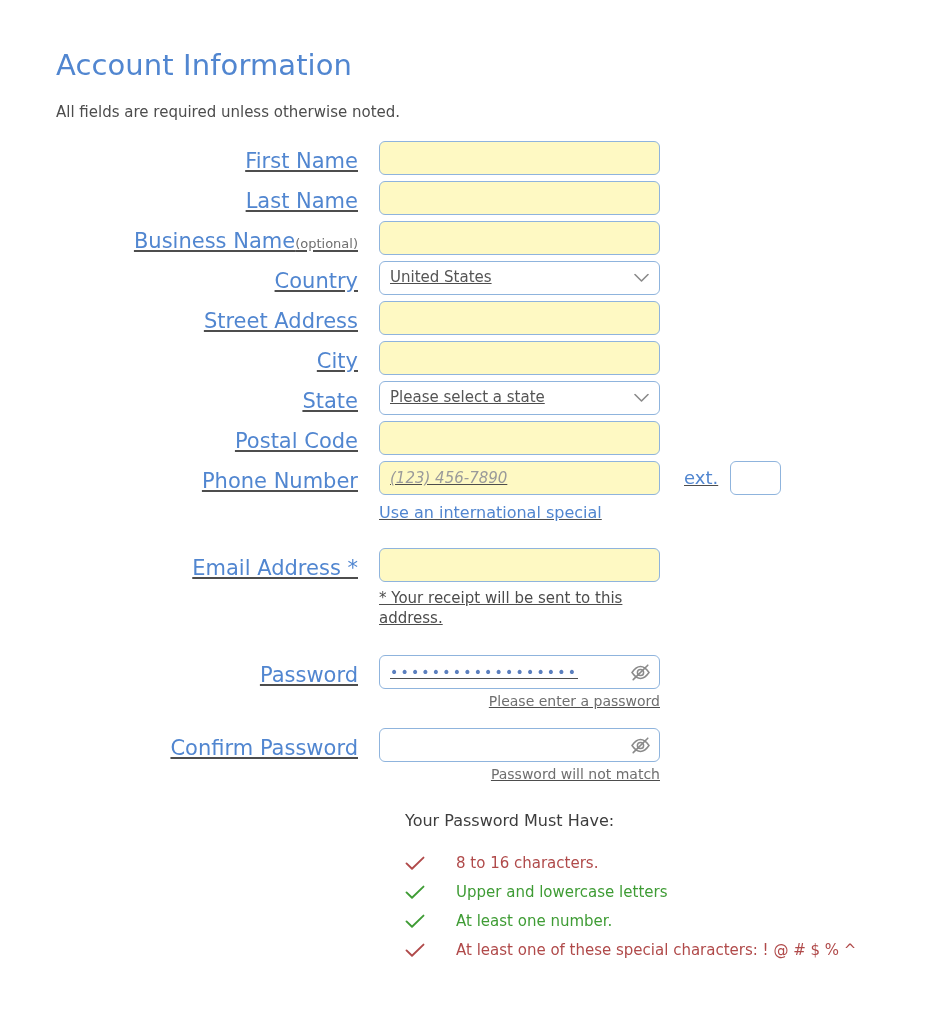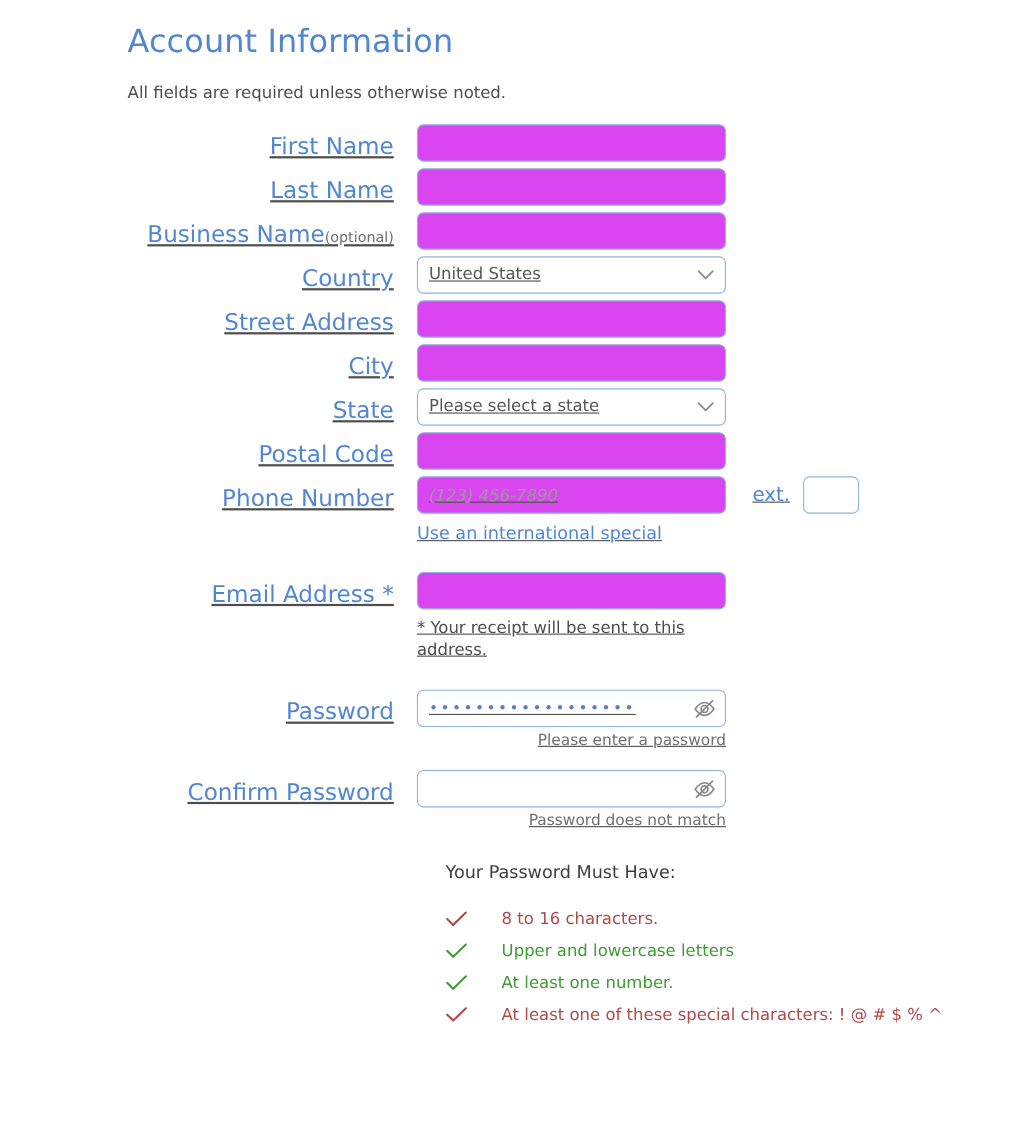--- a/index.html
+++ b/index.html
@@ -22,21 +22,21 @@
     color:var(--gray-text);
     -webkit-font-smoothing:antialiased;
   }
   .page{
     position:relative;
     width:927px;
     padding:18px 0 0 0;
   }
 
   
-  .header{padding-left:116px;}
+  .header{padding-left:56px;margin-top:28px;}
   .page-title{
     font-size:29px;
     font-weight:400;
     color:#5186d0;
     margin:0 0 0 0;
     line-height:1.35;
     letter-spacing:.1px;
   }
   .subtitle{
     font-size:15px;
@@ -79,21 +79,21 @@
   .field-line{
     display:flex;
     align-items:center;
   }
 
   .inp{
     width:281px;
     height:34px;
     border:1px solid var(--blue-border);
     border-radius:6px;
-    background:#d946ef;
+    background:#fef9c3;
     font-family:inherit;
     font-size:15px;
     color:#3d3d3d;
     padding:0 10px;
     outline:none;
   }
   .inp::placeholder{
     color:#9a9a9a;
     font-style:italic;
   }
@@ -409,21 +409,21 @@
             </div>
             <span class="eye-btn">
               <svg width="21" height="19" viewBox="0 0 21 19">
                 <path d="M2 10.5 C5 6.2, 8 4.6, 10.5 4.6 C13 4.6, 16 6.2, 19 10.5 C16 14.8, 13 16.4, 10.5 16.4 C8 16.4, 5 14.8, 2 10.5 Z" fill="none" stroke="#8a8a8a" stroke-width="1.5"></path>
                 <circle cx="10.5" cy="10.5" r="3.1" fill="none" stroke="#8a8a8a" stroke-width="1.5"></circle>
                 <line x1="3.2" y1="17.6" x2="17.8" y2="3.2" stroke="#8a8a8a" stroke-width="1.6" stroke-linecap="round"></line>
               </svg>
             </span>
           </div>
         </div>
-        <div class="err">Password does not match</div>
+        <div class="err">Password will not match</div>
       </div>
     </div>
 
   </div>
 
   <div class="reqs">
     <div class="reqs-title">Your Password Must Have:</div>
 
     <div class="req bad">
       <span class="tick">

